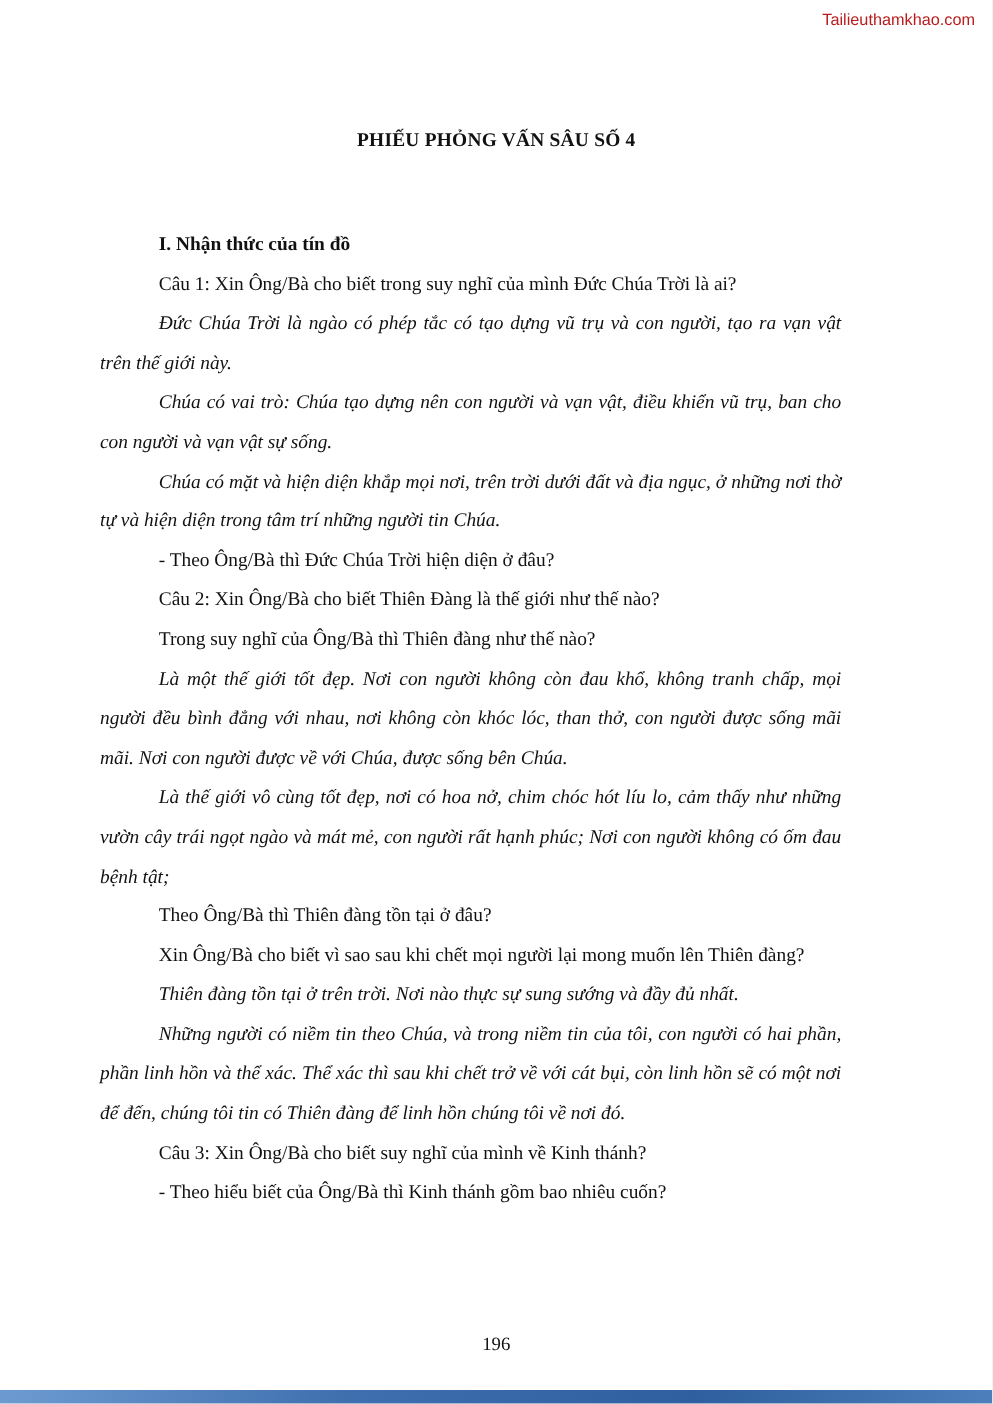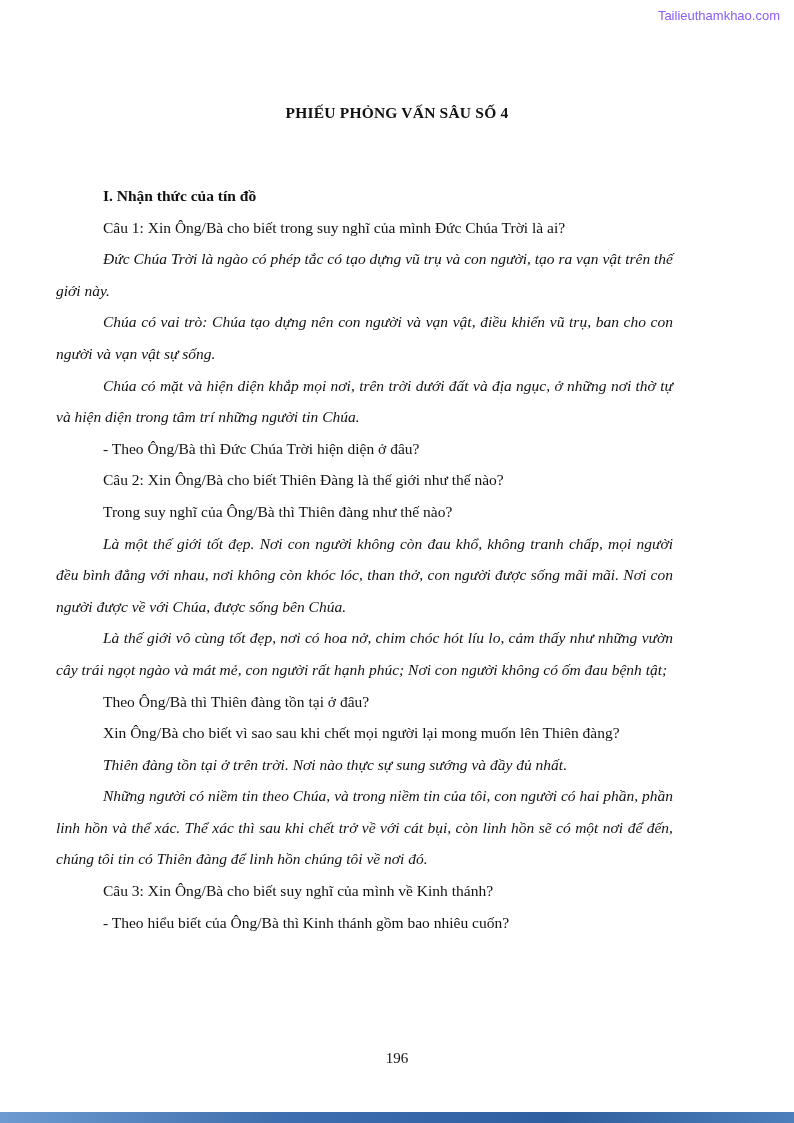--- a/index.html
+++ b/index.html
@@ -16,52 +16,52 @@
     overflow: hidden;
     font-family: "Liberation Serif", "DejaVu Serif", serif;
     color: #111111;
   }
   .watermark {
     position: absolute;
     top: 8px;
     right: 14px;
     font-family: "Liberation Sans", "DejaVu Sans", sans-serif;
     font-size: 13px;
-    color: #8b5cf6;
+    color: #b91c1c;
   }
   .doc-title {
     margin: 14px;
     padding-top: 90px;
     text-align: center;
     font-size: 15.5px;
     font-weight: bold;
     letter-spacing: 0.2px;
   }
   .doc-body {
-    padding: 44px 121px 0 56px; 
+    padding: 44px 121px 0 80px; 
   }
   .doc-body p {
     margin: 0;
     font-size: 15.5px;
     line-height: 31.6px;
     text-align: justify;
     text-indent: 47px;
   }
   .section-heading {
     font-weight: bold;
   }
   .answer {
     font-style: italic;
   }
   .question b {
     font-weight: normal;
   }
   .page-number {
     position: absolute;
-    bottom: 56px;
+    bottom: 38px;
     left: 0;
     width: 100%;
     text-align: center;
     font-size: 15px;
   }
   .footer-bar {
     position: absolute;
     bottom: 0;
     left: 0;
     width: 100%;

